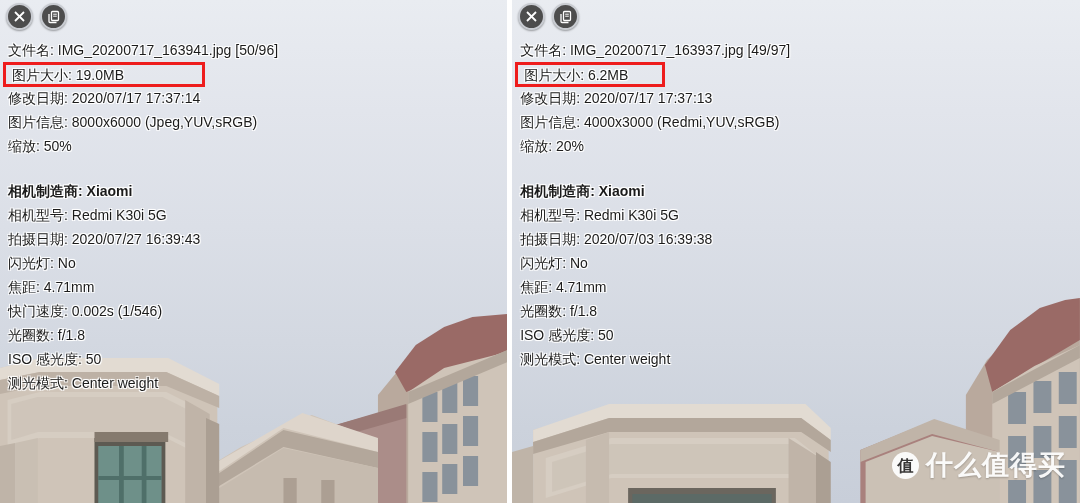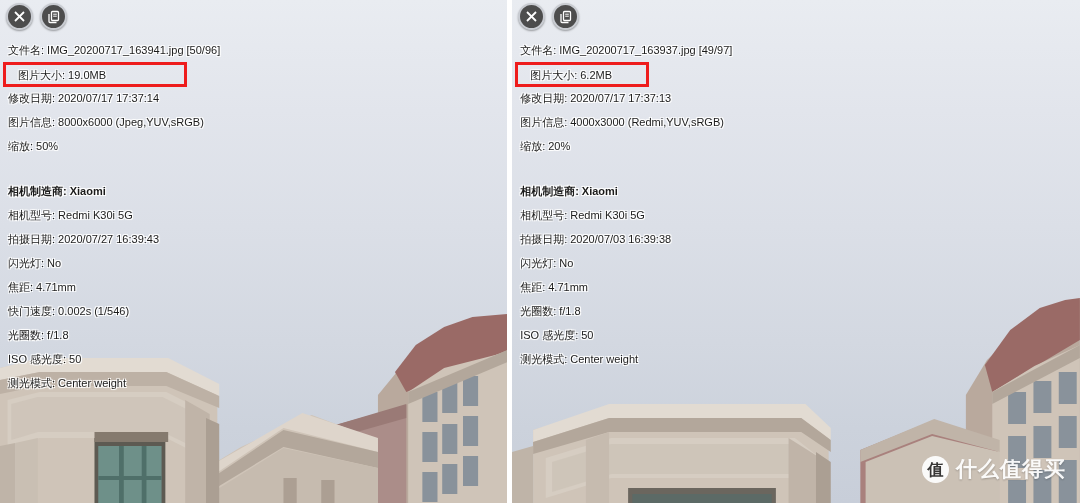--- a/index.html
+++ b/index.html
@@ -84,36 +84,36 @@
 
   .info {
     position: absolute;
     left: 8px;
     top: 38px;
     width: 520px;
   }
   .row {
     height: 24px;
     line-height: 24px;
-    font-size: 11px;
+    font-size: 14px;
     color: #1b1b1b;
     white-space: nowrap;
     text-shadow:
       -1px -1px 0 rgba(255,255,255,.95),
        1px -1px 0 rgba(255,255,255,.95),
       -1px  1px 0 rgba(255,255,255,.95),
        1px  1px 0 rgba(255,255,255,.95),
        0 0 3px rgba(255,255,255,.9);
     position: relative;
   }
   .row.spacer-before { margin-top: 21px; font-weight: bold; }
   .boxwrap {
     display: inline-block;
     border: 3px solid #ee1c1c;
-    padding: 1px 34px 1px 12px;
+    padding: 1px 34px 1px 6px;
     margin-left: -5px;
     box-sizing: border-box;
     height: 25px;
     line-height: 19px;
   }
   .boxwrap.wide { padding-right: 78px; }
 
   
   .watermark {
     position: absolute;
@@ -130,21 +130,21 @@
     border-radius: 50%;
     background: #ffffff;
     color: #2b2b2b;
     font-size: 16px;
     line-height: 27px;
     text-align: center;
     font-weight: bold;
   }
   .wm-text {
     color: #ffffff;
-    font-size: 21px;
+    font-size: 27px;
     font-weight: bold;
     letter-spacing: 1px;
     text-shadow: 0 1px 2px rgba(0,0,0,.25);
   }
 </style>
 </head>
 <body>
 
 <div class="screen">
 

